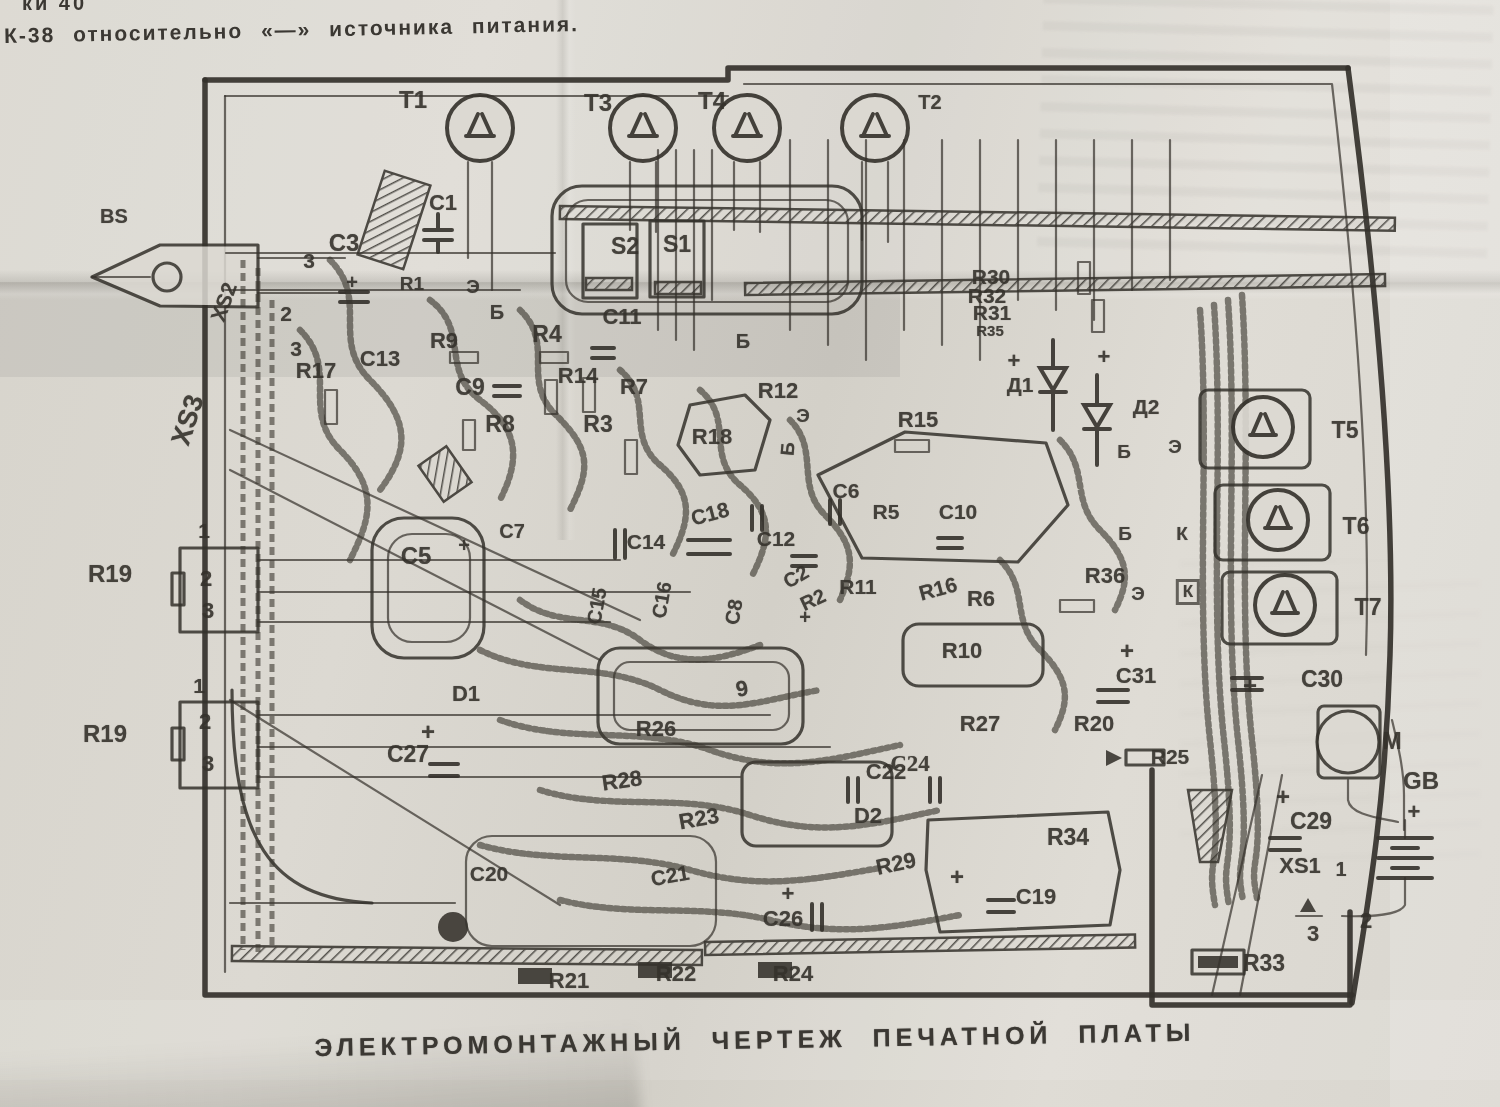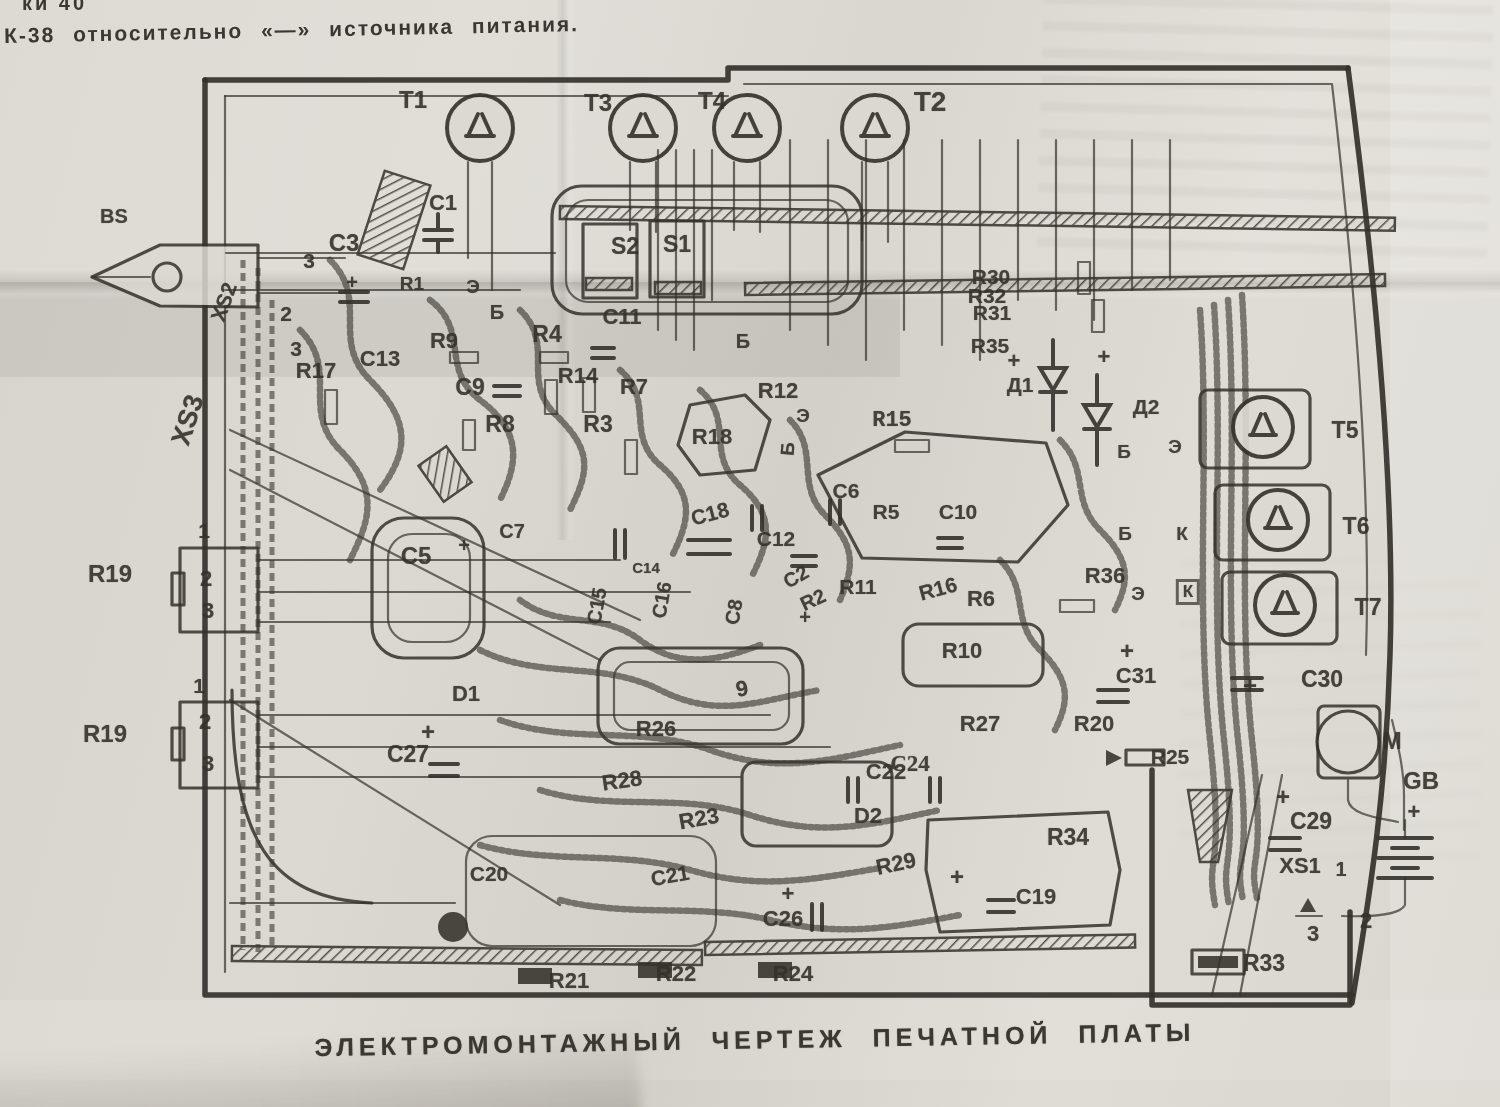--- a/index.html
+++ b/index.html
@@ -263,21 +263,21 @@
   <div id="top-note">
     <div class="l1">ки 40</div>
     <div class="l2">К-38  относительно  «—»  источника  питания.</div>
   </div>
   <div id="caption">ЭЛЕКТРОМОНТАЖНЫЙ  ЧЕРТЕЖ  ПЕЧАТНОЙ  ПЛАТЫ</div>
 
   <div id="labels-layer">
       <span class="lbl" style="left: 413px; top: 100px; font-size: 24px; transform: translate(-50%, -50%) rotate(0deg);">T1</span>
       <span class="lbl" style="left: 598px; top: 103px; font-size: 24px; transform: translate(-50%, -50%) rotate(0deg);">T3</span>
       <span class="lbl" style="left: 712px; top: 101px; font-size: 24px; transform: translate(-50%, -50%) rotate(0deg);">T4</span>
-      <span class="lbl" style="left: 930px; top: 102px; font-size: 28px; transform: translate(-50%, -50%) rotate(0deg);">T2</span>
+      <span class="lbl" style="left: 930px; top: 102px; font-size: 20px; transform: translate(-50%, -50%) rotate(0deg);">T2</span>
       <span class="lbl" style="left: 114px; top: 216px; font-size: 20px; transform: translate(-50%, -50%) rotate(0deg);">BS</span>
       <span class="lbl" style="left: 224px; top: 302px; font-size: 21px; transform: translate(-50%, -50%) rotate(-70deg);">XS2</span>
       <span class="lbl" style="left: 188px; top: 420px; font-size: 27px; transform: translate(-50%, -50%) rotate(-72deg);">XS3</span>
       <span class="lbl" style="left: 443px; top: 203px; font-size: 22px; transform: translate(-50%, -50%) rotate(0deg);">C1</span>
       <span class="lbl" style="left: 344px; top: 243px; font-size: 24px; transform: translate(-50%, -50%) rotate(0deg);">C3</span>
       <span class="lbl" style="left: 309px; top: 261px; font-size: 21px; transform: translate(-50%, -50%) rotate(0deg);">3</span>
       <span class="lbl" style="left: 286px; top: 314px; font-size: 21px; transform: translate(-50%, -50%) rotate(0deg);">2</span>
       <span class="lbl" style="left: 296px; top: 349px; font-size: 21px; transform: translate(-50%, -50%) rotate(0deg);">3</span>
       <span class="lbl" style="left: 316px; top: 371px; font-size: 22px; transform: translate(-50%, -50%) rotate(0deg);">R17</span>
       <span class="lbl" style="left: 380px; top: 359px; font-size: 22px; transform: translate(-50%, -50%) rotate(0deg);">C13</span>
@@ -292,42 +292,42 @@
       <span class="lbl" style="left: 470px; top: 387px; font-size: 23px; transform: translate(-50%, -50%) rotate(0deg);">C9</span>
       <span class="lbl" style="left: 500px; top: 424px; font-size: 23px; transform: translate(-50%, -50%) rotate(0deg);">R8</span>
       <span class="lbl" style="left: 598px; top: 424px; font-size: 23px; transform: translate(-50%, -50%) rotate(0deg);">R3</span>
       <span class="lbl" style="left: 610px; top: 246px; font-size: 23px; transform: translate(-50%, -50%) rotate(0deg); margin-left: 15px;">S2</span>
       <span class="lbl" style="left: 677px; top: 244px; font-size: 23px; transform: translate(-50%, -50%) rotate(0deg);">S1</span>
       <span class="lbl" style="left: 743px; top: 341px; font-size: 20px; transform: translate(-50%, -50%) rotate(0deg);">Б</span>
       <span class="lbl" style="left: 778px; top: 391px; font-size: 22px; transform: translate(-50%, -50%) rotate(0deg);">R12</span>
       <span class="lbl" style="left: 803px; top: 416px; font-size: 19px; transform: translate(-50%, -50%) rotate(0deg);">Э</span>
       <span class="lbl" style="left: 712px; top: 437px; font-size: 22px; transform: translate(-50%, -50%) rotate(0deg); text-align: center;">R18</span>
       <span class="lbl" style="left: 788px; top: 449px; font-size: 19px; transform: translate(-50%, -50%) rotate(-85deg);">Б</span>
-      <span class="lbl" style="left: 892px; top: 420px; font-size: 22px; transform: translate(-50%, -50%) rotate(0deg); font-family: Liberation Mono, monospace;">R15</span>
+      <span class="lbl" style="left: 918px; top: 420px; font-size: 22px; transform: translate(-50%, -50%) rotate(0deg);">R15</span>
       <span class="lbl" style="left: 991px; top: 277px; font-size: 21px; transform: translate(-50%, -50%) rotate(0deg);">R30</span>
       <span class="lbl" style="left: 987px; top: 296px; font-size: 21px; transform: translate(-50%, -50%) rotate(0deg); text-align: center;">R32</span>
       <span class="lbl" style="left: 992px; top: 313px; font-size: 21px; transform: translate(-50%, -50%) rotate(0deg);">R31</span>
-      <span class="lbl" style="left: 990px; top: 346px; font-size: 21px; transform: translate(-50%, -50%) rotate(0deg);">R35</span>
+      <span class="lbl" style="left: 990px; top: 330px; font-size: 15px; transform: translate(-50%, -50%) rotate(0deg);">R35</span>
       <span class="lbl" style="left: 1014px; top: 361px; font-size: 22px; transform: translate(-50%, -50%) rotate(0deg);">+</span>
       <span class="lbl" style="left: 1020px; top: 385px; font-size: 21px; transform: translate(-50%, -50%) rotate(0deg);">Д1</span>
       <span class="lbl" style="left: 1104px; top: 357px; font-size: 22px; transform: translate(-50%, -50%) rotate(0deg);">+</span>
       <span class="lbl" style="left: 1146px; top: 407px; font-size: 21px; transform: translate(-50%, -50%) rotate(0deg);">Д2</span>
       <span class="lbl" style="left: 1124px; top: 452px; font-size: 19px; transform: translate(-50%, -50%) rotate(0deg);">Б</span>
       <span class="lbl" style="left: 1175px; top: 447px; font-size: 19px; transform: translate(-50%, -50%) rotate(0deg);">Э</span>
       <span class="lbl" style="left: 1345px; top: 430px; font-size: 23px; transform: translate(-50%, -50%) rotate(0deg);">T5</span>
       <span class="lbl" style="left: 1125px; top: 534px; font-size: 19px; transform: translate(-50%, -50%) rotate(0deg);">Б</span>
       <span class="lbl" style="left: 1182px; top: 534px; font-size: 19px; transform: translate(-50%, -50%) rotate(0deg);">К</span>
       <span class="lbl" style="left: 1356px; top: 526px; font-size: 23px; transform: translate(-50%, -50%) rotate(0deg);">T6</span>
       <span class="lbl" style="left: 1138px; top: 594px; font-size: 19px; transform: translate(-50%, -50%) rotate(0deg);">Э</span>
       <span class="lbl boxed" style="left: 1188px; top: 592px; font-size: 17px; transform: translate(-50%, -50%) rotate(0deg);">К</span>
       <span class="lbl" style="left: 1368px; top: 607px; font-size: 23px; transform: translate(-50%, -50%) rotate(0deg);">T7</span>
       <span class="lbl" style="left: 1098px; top: 576px; font-size: 22px; transform: translate(-50%, -50%) rotate(0deg); margin-left: 7px;">R36</span>
       <span class="lbl" style="left: 416px; top: 556px; font-size: 24px; transform: translate(-50%, -50%) rotate(0deg);">C5</span>
       <span class="lbl" style="left: 512px; top: 531px; font-size: 20px; transform: translate(-50%, -50%) rotate(0deg);">C7</span>
-      <span class="lbl" style="left: 646px; top: 542px; font-size: 15px; transform: translate(-50%, -50%) rotate(0deg); margin-top: 25px;">C14</span>
+      <span class="lbl" style="left: 646px; top: 542px; font-size: 21px; transform: translate(-50%, -50%) rotate(0deg);">C14</span>
       <span class="lbl" style="left: 710px; top: 514px; font-size: 21px; transform: translate(-50%, -50%) rotate(-15deg);">C18</span>
       <span class="lbl" style="left: 776px; top: 499px; font-size: 21px; transform: translate(-50%, -50%) rotate(0deg); margin-top: 40px;">C12</span>
       <span class="lbl" style="left: 846px; top: 491px; font-size: 21px; transform: translate(-50%, -50%) rotate(0deg);">C6</span>
       <span class="lbl" style="left: 886px; top: 512px; font-size: 21px; transform: translate(-50%, -50%) rotate(0deg);">R5</span>
       <span class="lbl" style="left: 958px; top: 512px; font-size: 21px; transform: translate(-50%, -50%) rotate(0deg);">C10</span>
       <span class="lbl" style="left: 597px; top: 606px; font-size: 20px; transform: translate(-50%, -50%) rotate(-80deg);">C15</span>
       <span class="lbl" style="left: 662px; top: 600px; font-size: 20px; transform: translate(-50%, -50%) rotate(-80deg);">C16</span>
       <span class="lbl" style="left: 734px; top: 612px; font-size: 20px; transform: translate(-50%, -50%) rotate(-80deg);">C8</span>
       <span class="lbl" style="left: 796px; top: 577px; font-size: 20px; transform: translate(-50%, -50%) rotate(-30deg);">C2</span>
       <span class="lbl" style="left: 813px; top: 600px; font-size: 20px; transform: translate(-50%, -50%) rotate(-25deg);">R2</span>

